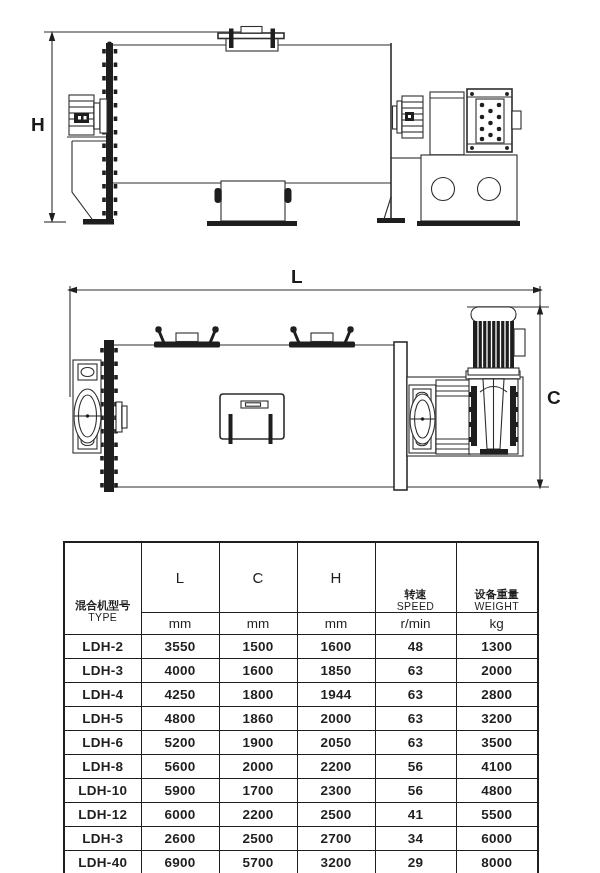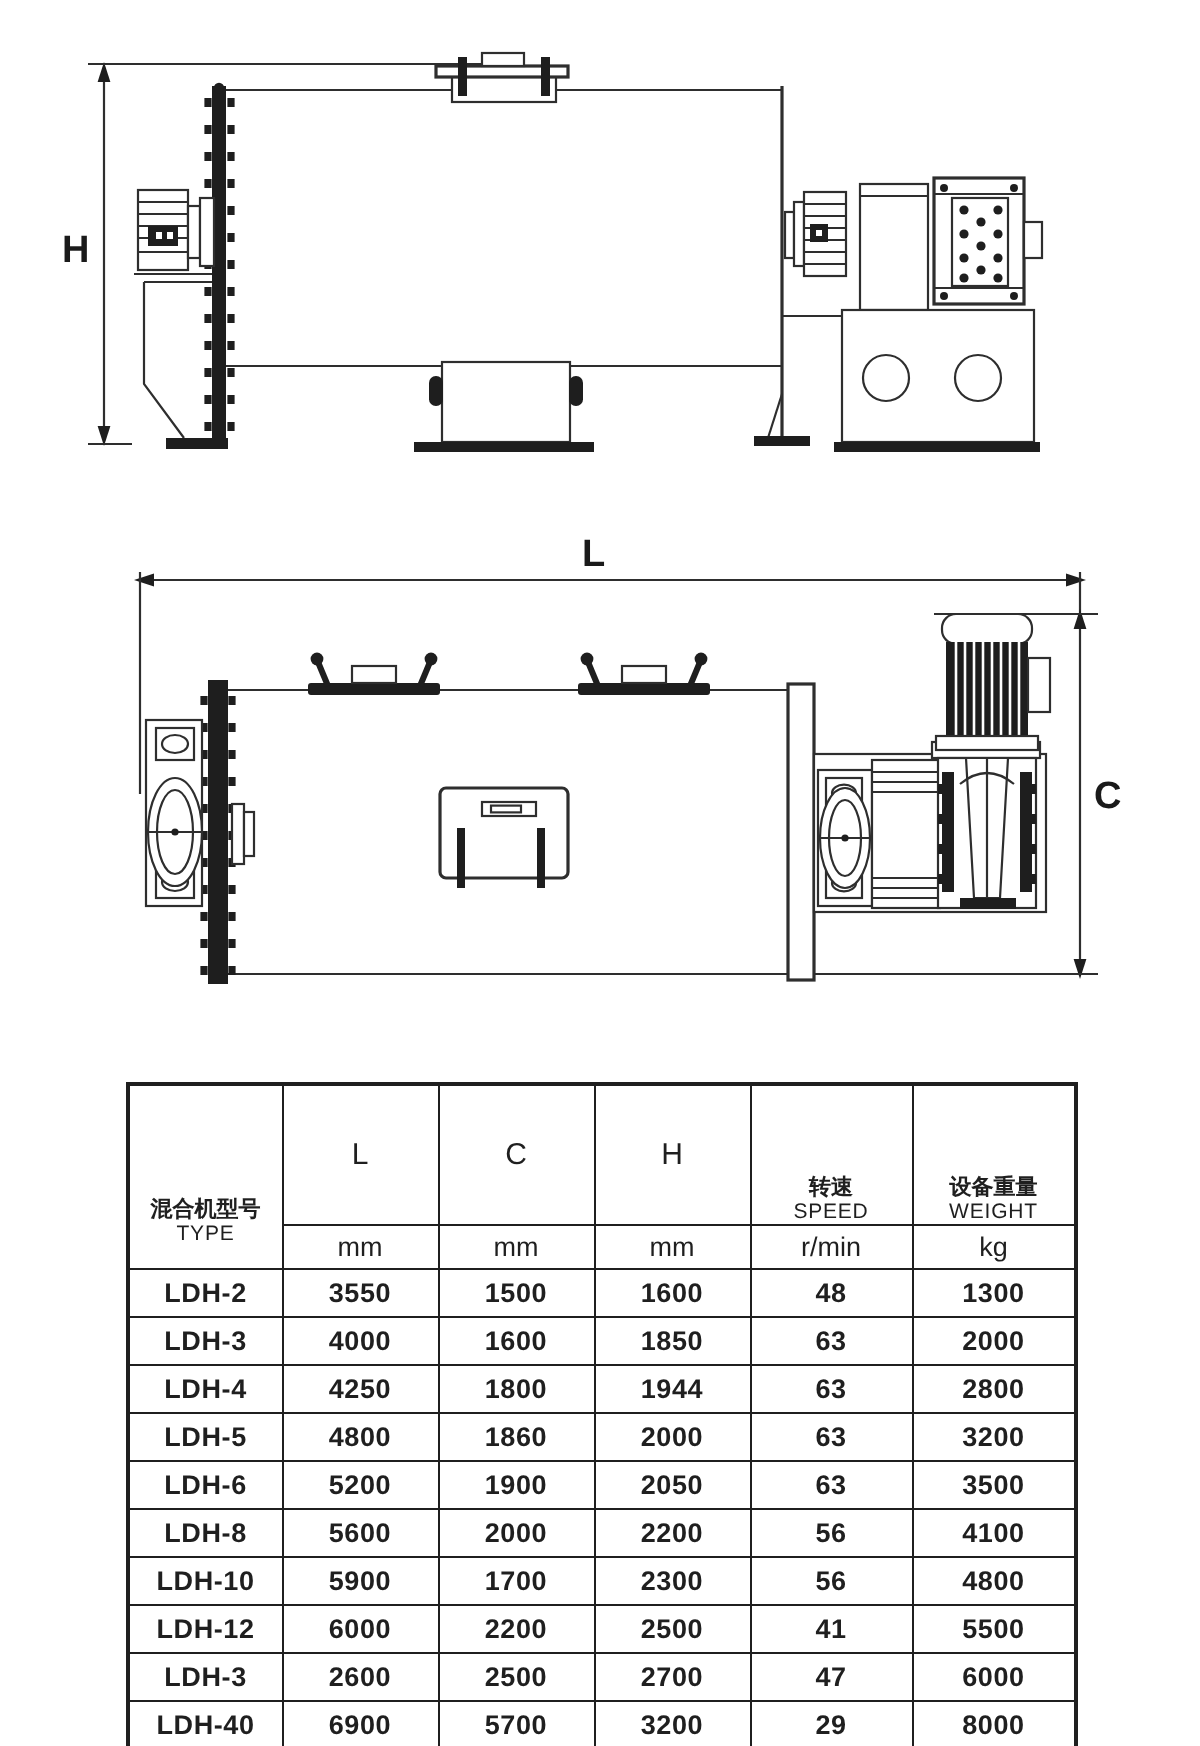--- a/index.html
+++ b/index.html
@@ -385,21 +385,21 @@
         <td>2200</td>
         <td>2500</td>
         <td>41</td>
         <td>5500</td>
       </tr>
       <tr>
         <td>LDH-3</td>
         <td>2600</td>
         <td>2500</td>
         <td>2700</td>
-        <td>47</td>
+        <td>34</td>
         <td>6000</td>
       </tr>
       <tr>
         <td>LDH-40</td>
         <td>6900</td>
         <td>5700</td>
         <td>3200</td>
         <td>29</td>
         <td>8000</td>
       </tr>

